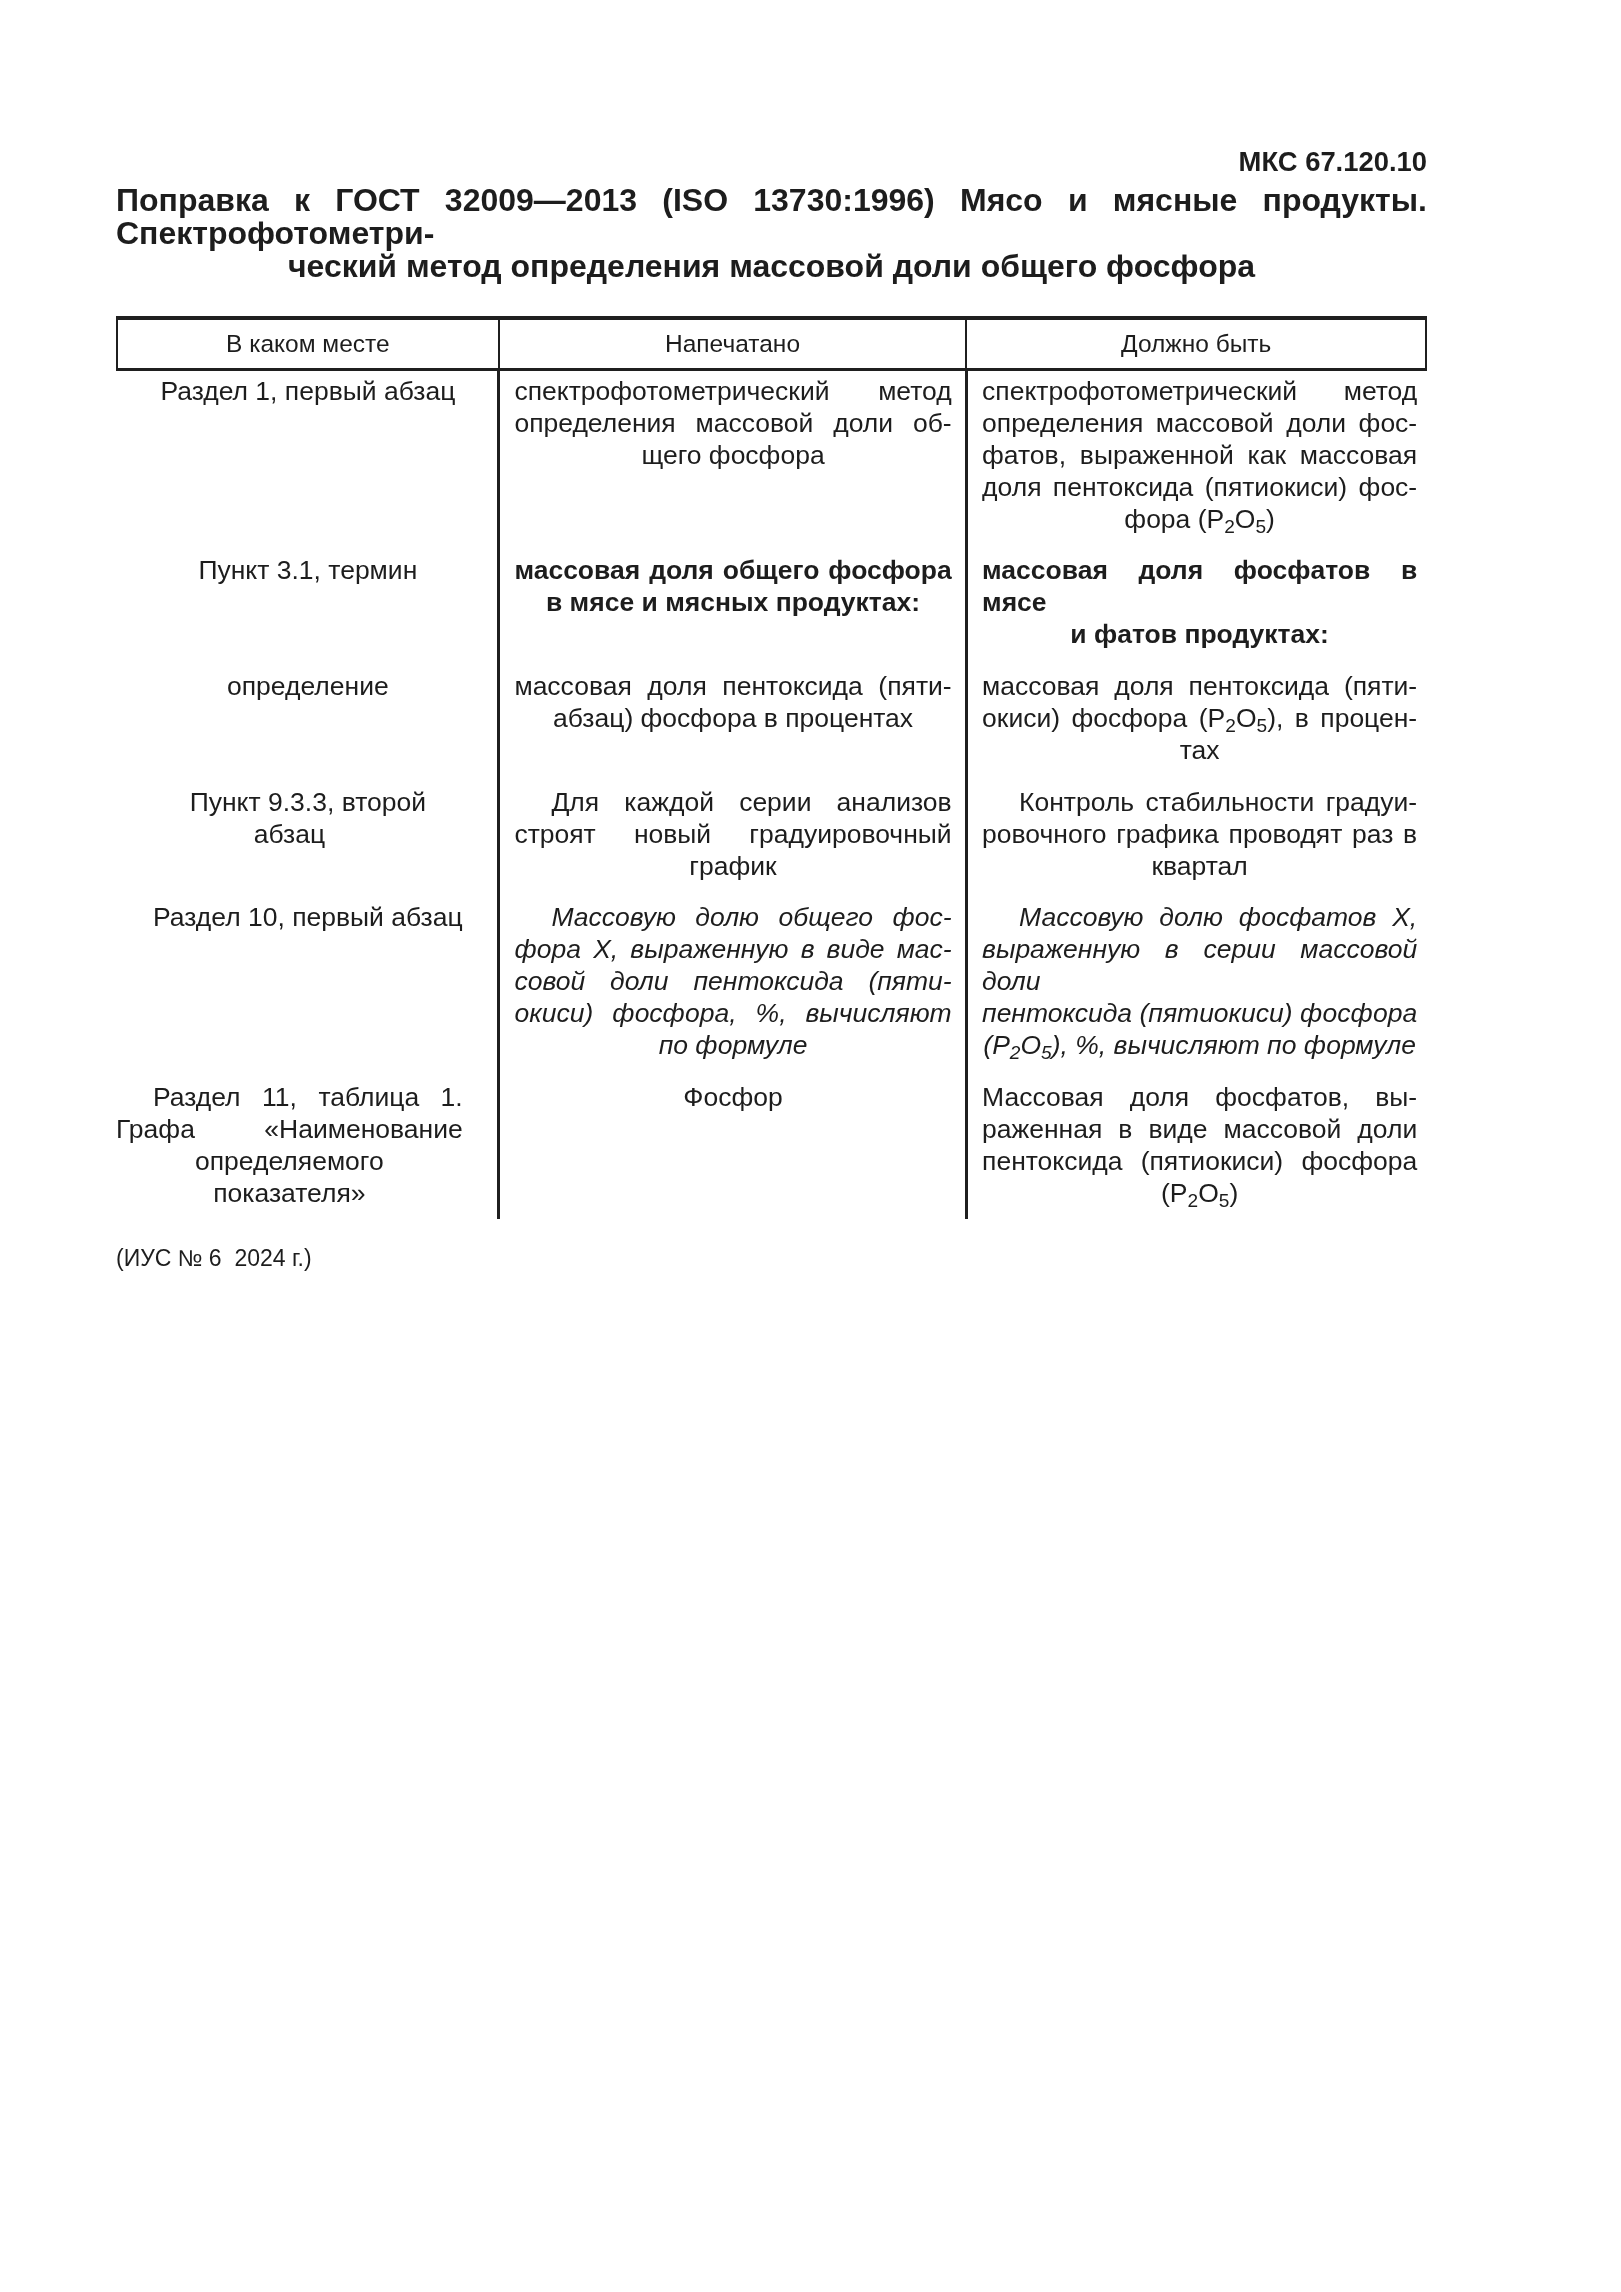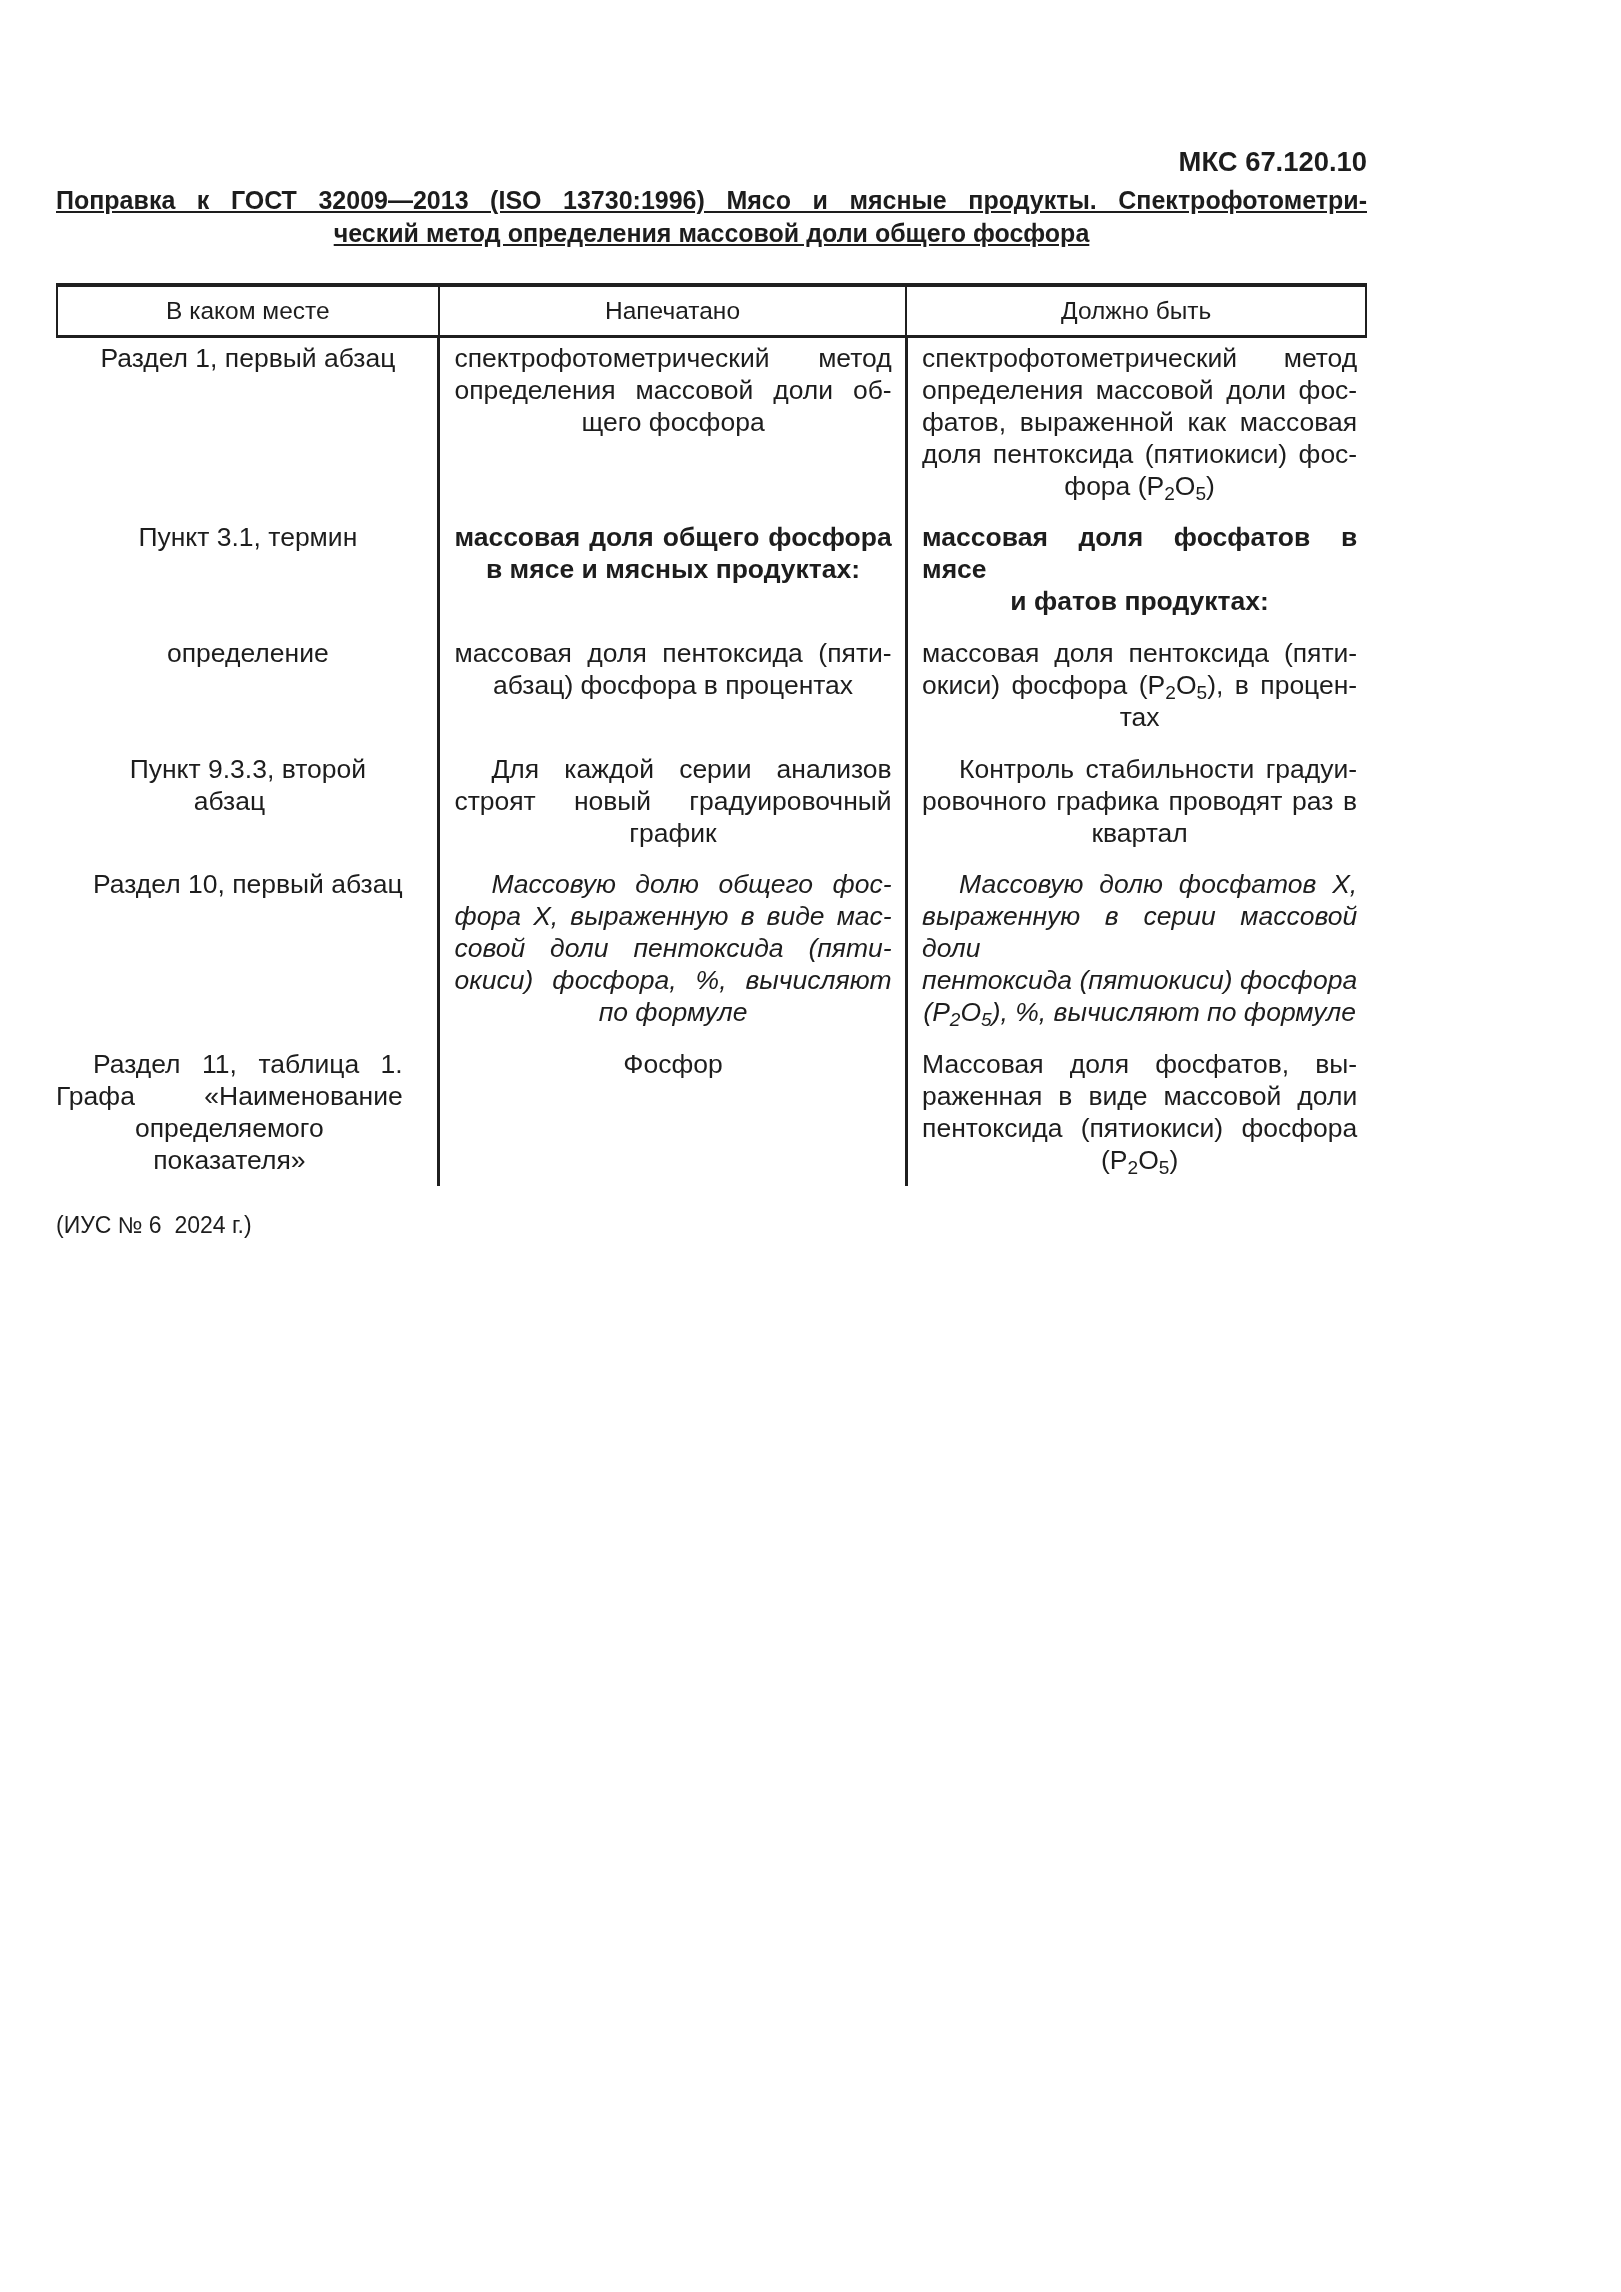--- a/index.html
+++ b/index.html
@@ -5,36 +5,35 @@
   :root { --ink: #1d1d1d; --rule: #1f1f1f; }
   html, body { margin: 0; padding: 0; }
   body {
     width: 1621px; height: 2293px;
     background: #ffffff;
     color: var(--ink);
     font-family: "Liberation Sans", sans-serif;
     overflow: hidden;
   }
   .content {
-    margin-left: 56px;
+    margin-left: 116px;
     width: 1311px;
     padding-top: 145px;
   }
   .mks {
     text-align: right;
     font-weight: bold;
     font-size: 27.4px;
     line-height: 33px;
   }
   .doc-title {
     margin-top: 5.9px;
     font-weight: bold;
-    font-size: 25px;
+    font-size: 32px;
     line-height: 33px;
-    text-decoration: underline;
   }
   
   .tline { text-align: center; }
   .tline.just { text-align: justify; text-align-last: justify; }
   .tline.ind { text-indent: 37px; }
   .bold { font-weight: bold; }
   .italic { font-style: italic; }
   sub { font-size: 72%; vertical-align: -0.28em; line-height: 0; }
 
   .tbl { margin-top: 33px; }

